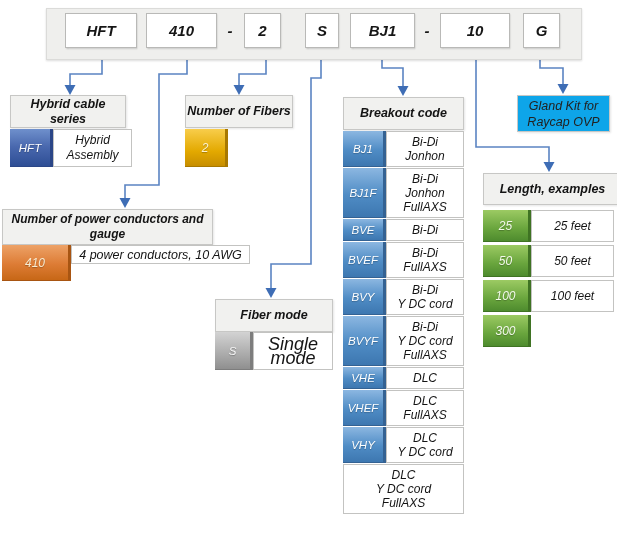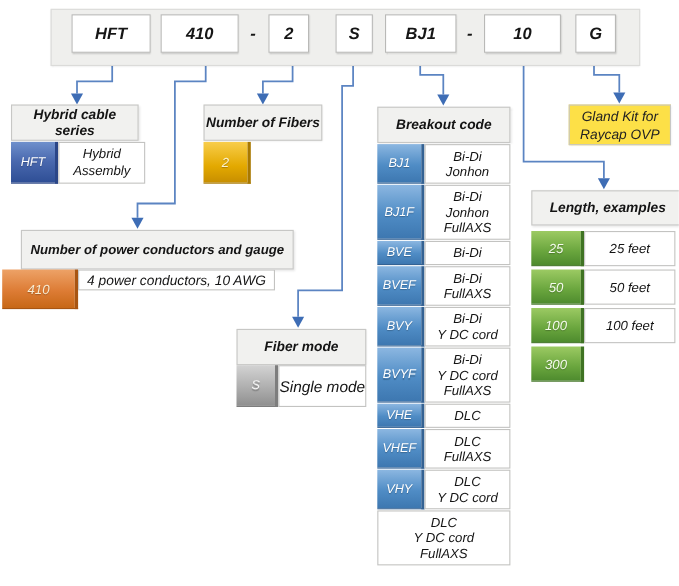--- a/index.html
+++ b/index.html
@@ -10,21 +10,21 @@
   .layer{position:absolute;left:0;top:0;width:617px;height:533px;z-index:1;pointer-events:none;}
   .layer > *{pointer-events:auto;}
 
   
   .topbar{left:46px;top:8px;width:536px;height:52px;background:#efefed;border:1px solid #dbdbd9;box-shadow:0 1px 2px rgba(0,0,0,.14);box-sizing:border-box;}
   .code-box{position:absolute;top:13px;height:35px;background:#fff;border:1px solid #b9b9b7;box-shadow:0.5px 1px 1.5px rgba(0,0,0,.18);box-sizing:border-box;display:flex;align-items:center;justify-content:center;font-weight:bold;font-size:15px;color:#161616;z-index:2;}
   .dash{position:absolute;top:13px;height:35px;display:flex;align-items:center;justify-content:center;font-weight:bold;font-size:15px;color:#161616;z-index:2;}
 
   
   .hdr{background:#f1f1ef;border:1px solid #c7c7c5;box-shadow:1px 1px 2px rgba(0,0,0,.10);box-sizing:border-box;display:flex;align-items:center;justify-content:center;font-weight:bold;font-size:12.5px;line-height:15px;text-align:center;color:#141414;white-space:pre-line;}
-  .plain-box{background:#fde047;border:1px solid #c7c7c5;box-shadow:1px 1px 2px rgba(0,0,0,.10);box-sizing:border-box;display:flex;align-items:center;justify-content:center;font-size:12.5px;line-height:16px;text-align:center;color:#222;white-space:pre-line;}
+  .plain-box{background:#0ea5e9;border:1px solid #c7c7c5;box-shadow:1px 1px 2px rgba(0,0,0,.10);box-sizing:border-box;display:flex;align-items:center;justify-content:center;font-size:12.5px;line-height:16px;text-align:center;color:#222;white-space:pre-line;}
 
   
   .cell-desc{background:#fff;border:1px solid #c3c3c1;box-sizing:border-box;display:flex;align-items:center;justify-content:center;font-size:12px;line-height:14px;text-align:center;color:#141414;white-space:pre-line;}
   .code-cell{display:flex;align-items:center;justify-content:center;color:#fff;font-size:11.5px;font-weight:normal;text-shadow:0 1px 1px rgba(0,0,0,.25);box-sizing:border-box;}
   .c-navy{background:linear-gradient(180deg,#6f90cc 0%,#4968ae 48%,#2e4e95 100%);border-right:3px solid #2b4687;border-bottom:1px solid #2b4687;}
   .c-blue{background:linear-gradient(180deg,#8cb7e1 0%,#4f8cc5 55%,#3d77b0 100%);border-right:3px solid #346293;border-bottom:1px solid #346293;}
   .c-gold{background:linear-gradient(180deg,#f8cd4b 0%,#e3a900 60%,#c78e00 100%);border-right:3px solid #a87800;border-bottom:1px solid #a87800;color:#fdf3cf;}
   .c-orange{background:linear-gradient(180deg,#eda267 0%,#dd7c35 55%,#c76716 100%);border-right:3px solid #a85512;border-bottom:1px solid #a85512;color:#f8ecd2;font-size:12px;}
   .c-gray{background:linear-gradient(180deg,#d3d3d3 0%,#ababab 60%,#8f8f8f 100%);border-right:3px solid #7d7d7d;border-bottom:1px solid #7d7d7d;color:#f6f6f6;}
   .c-green{background:linear-gradient(180deg,#9cca63 0%,#69a53d 60%,#4e8b2e 100%);border-right:3px solid #3f7323;border-bottom:1px solid #3f7323;color:#f4fbec;font-size:12px;}
@@ -79,27 +79,27 @@
     <div class="code-box" style="left:523px;width:37px;">G</div>
 
     <div class="abs hdr" style="left:10px;top:95px;width:116px;height:33px;">Hybrid cable series</div>
     <div class="abs code-cell c-navy" style="left:10px;top:129px;width:43px;height:38px;">HFT</div>
     <div class="abs hdr" style="left:185px;top:95px;width:108px;height:33px;">Number of Fibers</div>
 
     <div class="abs cell-desc" style="left:53px;top:129px;width:79px;height:38px;line-height:15px;">Hybrid
 Assembly</div>
     <div class="abs code-cell c-gold" style="left:185px;top:129px;width:43px;height:38px;font-size:12px;">2</div>
 
-    <div class="abs hdr" style="left:19px;top:209px;width:248px;height:36px;font-size:12px;">Number of power conductors and gauge</div>
+    <div class="abs hdr" style="left:2px;top:209px;width:211px;height:36px;font-size:12px;">Number of power conductors and gauge</div>
     <div class="abs code-cell c-orange" style="left:2px;top:245px;width:69px;height:36px;">410</div>
     <div class="abs cell-desc" style="left:71px;top:245px;width:179px;height:19px;font-size:12.5px;">4 power conductors, 10 AWG</div>
 
     <div class="abs hdr" style="left:215px;top:299px;width:118px;height:33px;">Fiber mode</div>
     <div class="abs code-cell c-gray" style="left:215px;top:332px;width:38px;height:38px;">S</div>
-    <div class="abs cell-desc" style="left:253px;top:332px;width:80px;height:38px;font-size:14px;">Single mode</div>
+    <div class="abs cell-desc" style="left:253px;top:332px;width:80px;height:38px;font-size:18px;">Single mode</div>
 
     <div class="abs hdr" style="left:343px;top:97px;width:121px;height:33px;">Breakout code</div>
     <div class="abs breakout-rows">
 
         <div class="brow">
           <div class="bcode code-cell c-blue">BJ1</div>
           <div class="bdesc cell-desc">Bi-Di
 Jonhon</div>
         </div>
 

